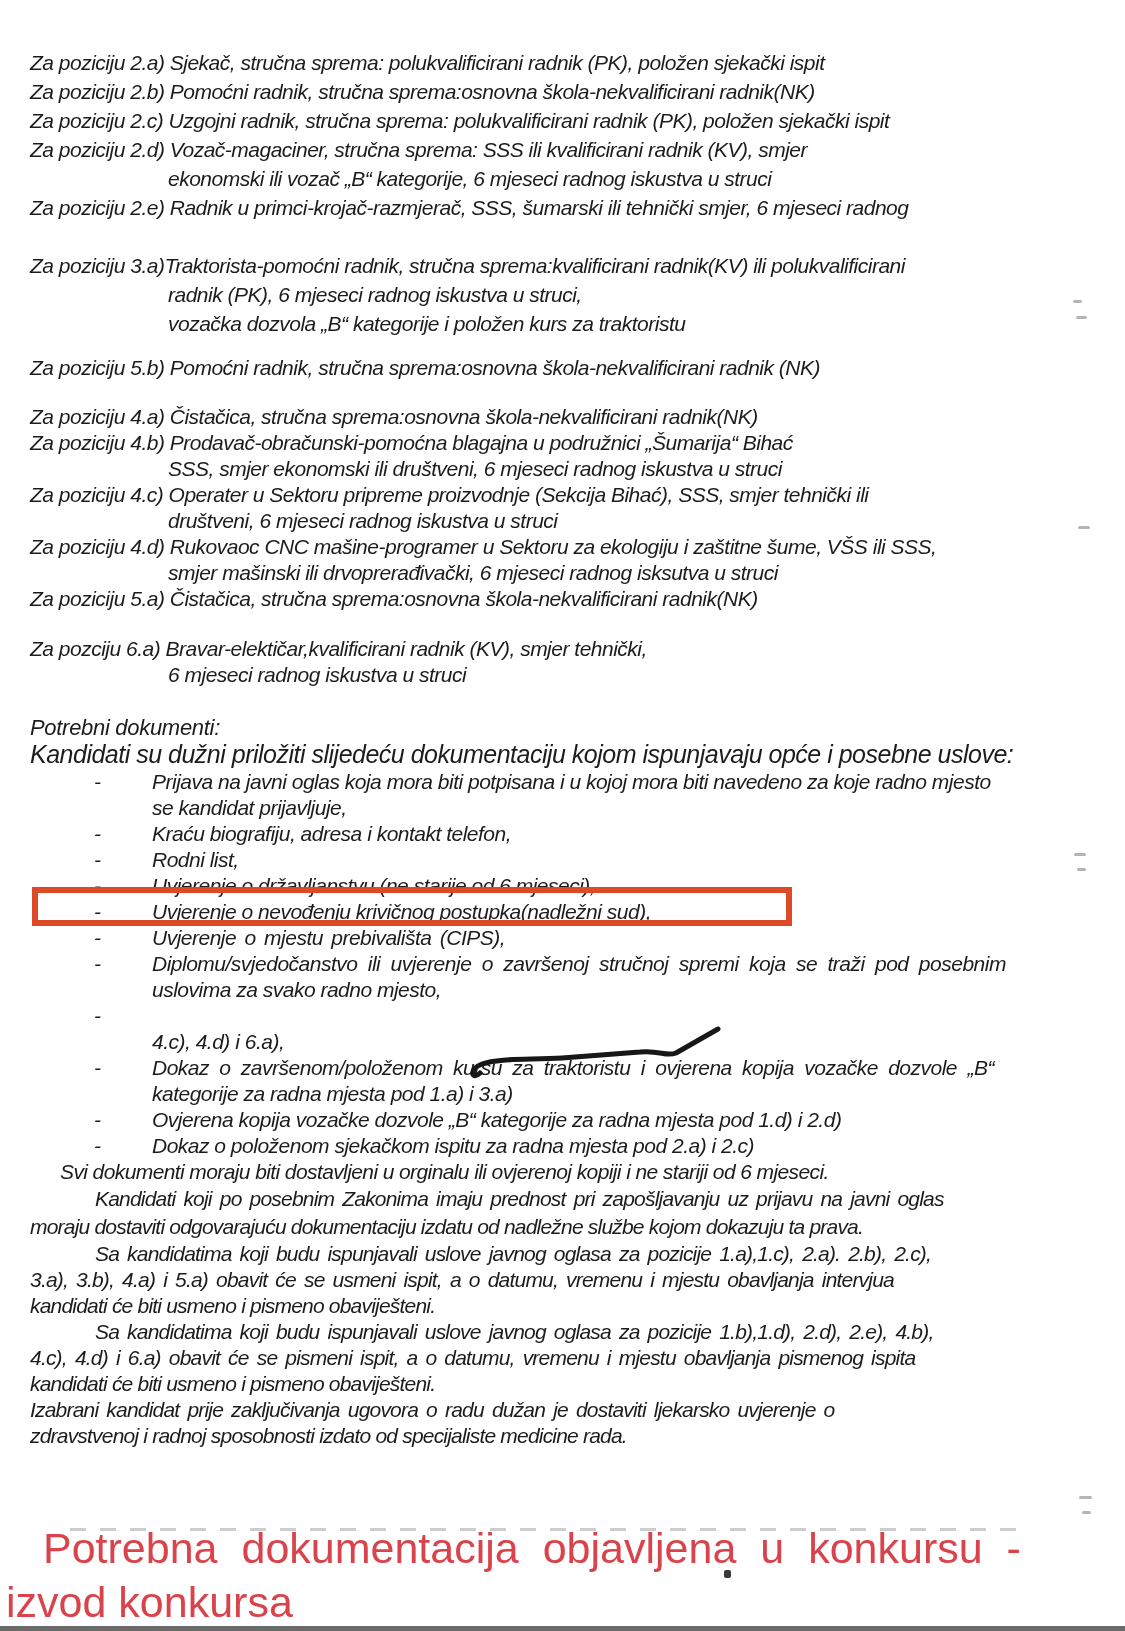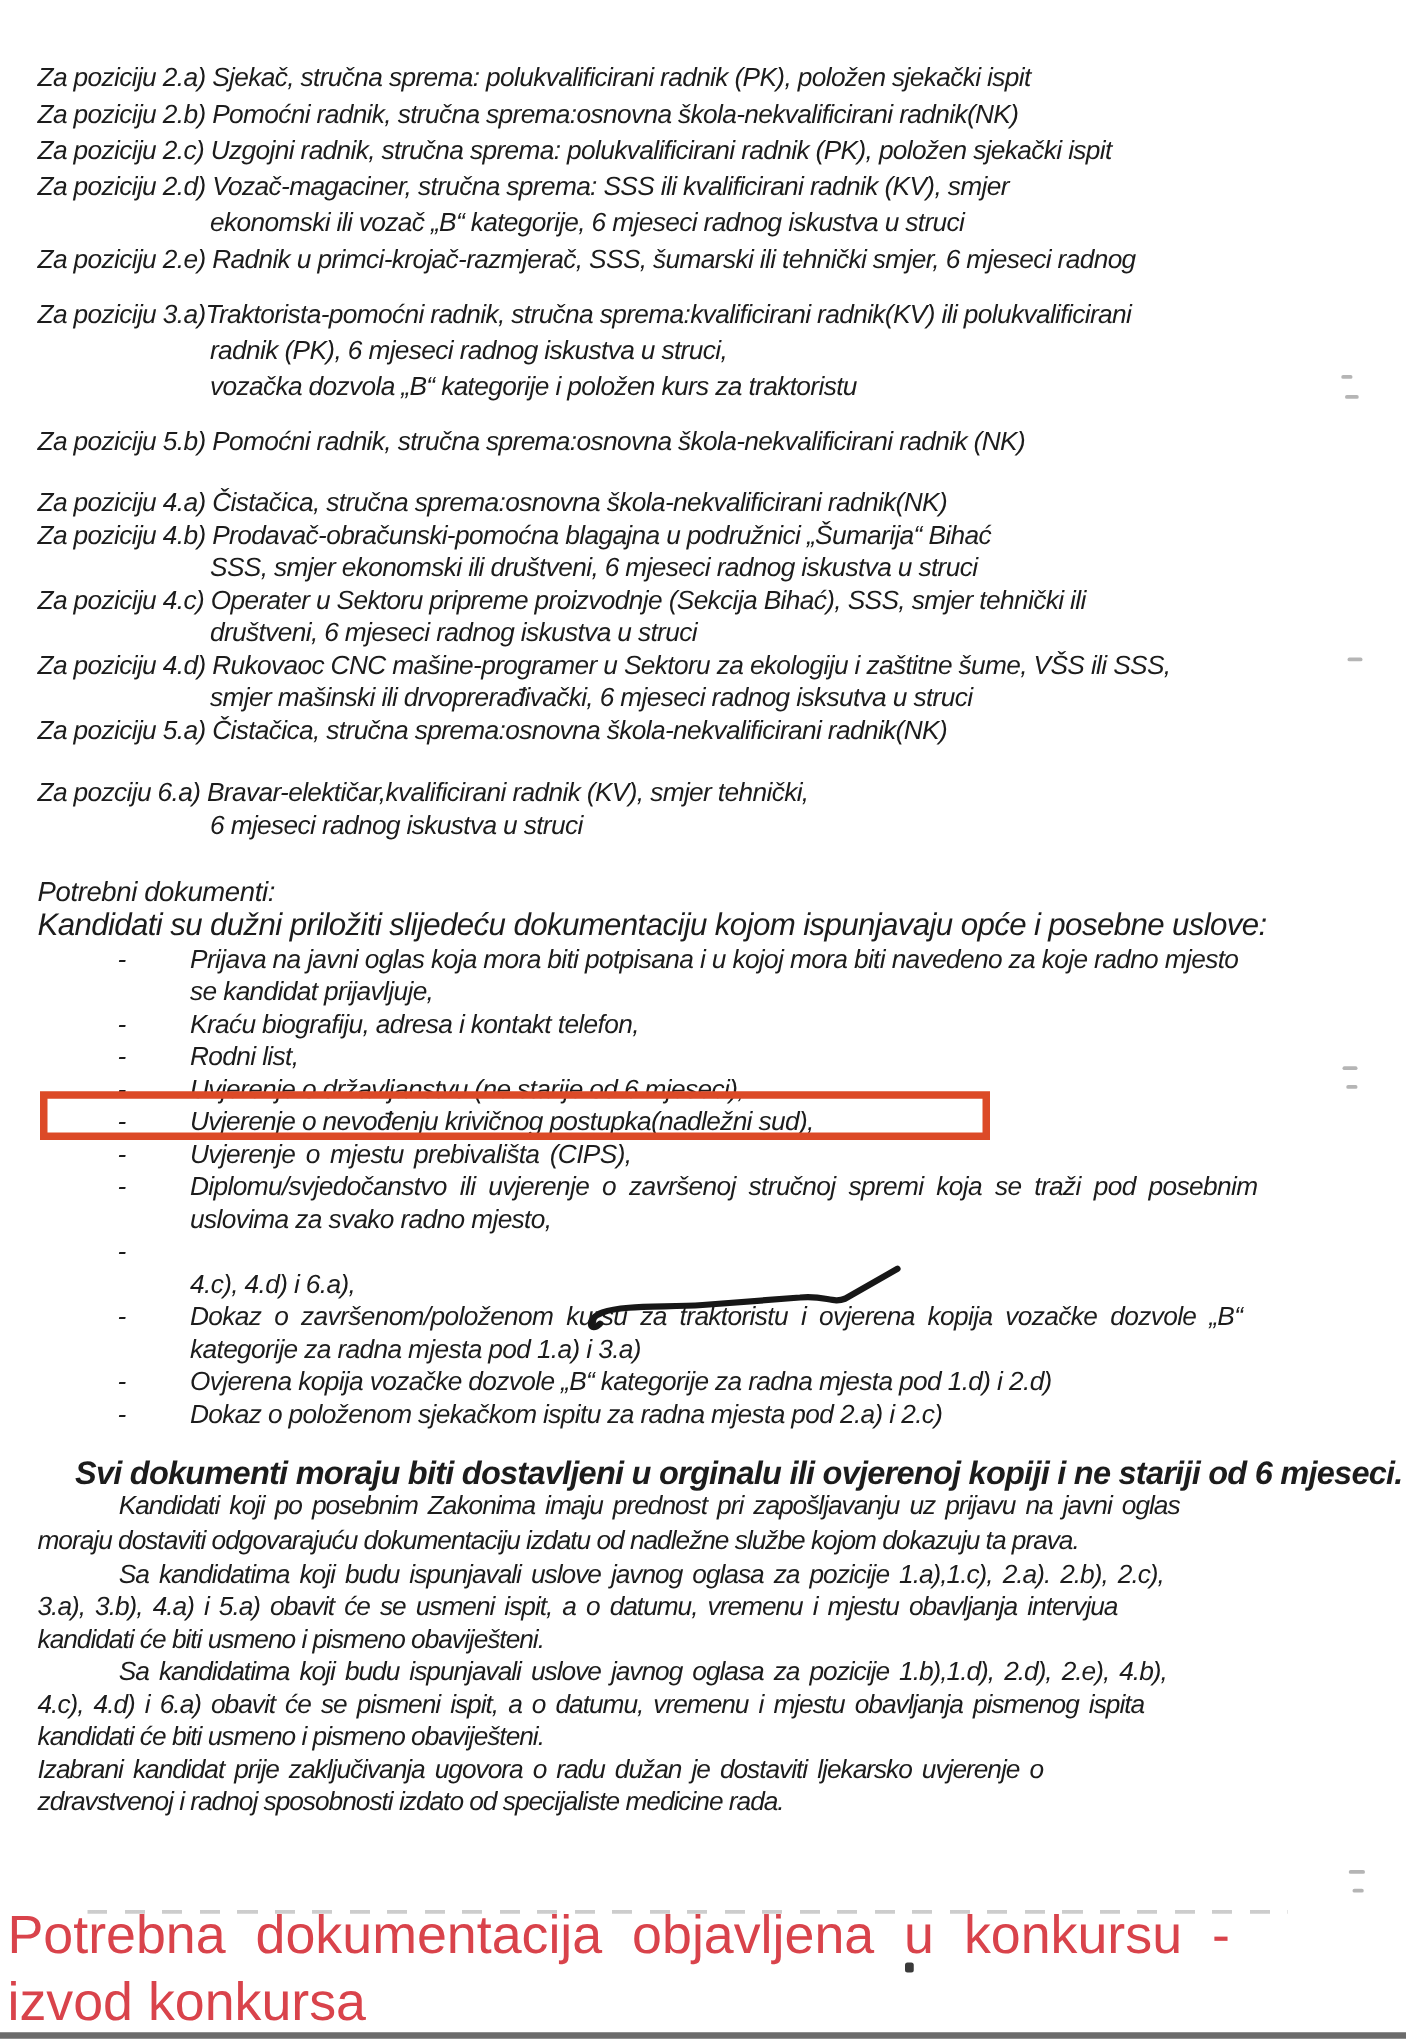--- a/index.html
+++ b/index.html
@@ -10,50 +10,50 @@
     background:#ffffff;
     overflow:hidden;
     font-family:"Liberation Sans","DejaVu Sans",sans-serif;
     font-style:italic;
     color:#1c1c1c;
   }
   .content{position:absolute;left:0;top:0;width:1125px;padding:48px 0 0 30px;box-sizing:border-box;}
   .ln{font-size:21px;line-height:29px;letter-spacing:-0.5px;white-space:nowrap;}
   .grp-b .ln,.grp-c .ln,.grp-d .ln,.grp-e .ln{line-height:26px;}
   .ind{padding-left:138px;}
-  .mt1{margin-top:15px;} .mt2{margin-top:17px;} .mt3{margin-top:23px;}
+  .mt1{margin-top:29px;} .mt2{margin-top:17px;} .mt3{margin-top:23px;}
   .mt4{margin-top:24px;} .mt5{margin-top:26px;} .mt6{margin-top:28px;} .mt7{margin-top:22px;}
   .heading{font-weight:normal;font-size:22px;line-height:27px;letter-spacing:-0.3px;white-space:nowrap;}
   .intro{font-size:25px;line-height:27px;letter-spacing:-0.5px;white-space:nowrap;}
   .bullets{margin-top:1px;}
   .row{display:flex;line-height:26px;font-size:21px;letter-spacing:-0.5px;white-space:nowrap;position:relative;}
   .dash{margin-left:64px;width:58px;flex:none;}
   .cont{padding-left:122px;}
   .ws1{word-spacing:5px;}
   .ws2{word-spacing:3px;}
   .hlbox{
     position:absolute;left:2px;top:-12px;width:748px;height:27px;
     border:6px solid #dc4a27;pointer-events:none;
   }
   .strike-svg{position:absolute;left:438px;top:-32px;overflow:visible;pointer-events:none;}
   .emphasis{
-    font-weight:bold;font-size:26px;line-height:26px;letter-spacing:-0.6px;
-    white-space:nowrap;padding-left:30px;margin-top:20px;
+    font-weight:normal;font-size:21px;line-height:26px;letter-spacing:-0.6px;
+    white-space:nowrap;padding-left:30px;
   }
   .para{margin-top:0;}
   .pline{font-size:21px;line-height:26px;letter-spacing:-0.8px;white-space:nowrap;}
   .p1 .pline{line-height:28px;}
   .pfirst{padding-left:65px;}
   .annotation{
     position:absolute;left:6px;top:1521px;
     font-style:normal;font-weight:normal;
     color:#d9434b;font-size:43px;line-height:54px;letter-spacing:0px;
     white-space:nowrap;
   }
-  .annotation .l1{word-spacing:12px;}
+  .annotation .l1{word-spacing:12px;margin-left:37px;}
   .scan-dashes{
     position:absolute;left:70px;top:1528px;width:960px;height:3px;opacity:.45;
     background:repeating-linear-gradient(90deg,#8f8f8f 0 16px,transparent 16px 30px);
   }
   .artifact{position:absolute;background:#b5b5b5;border-radius:2px;}
   .udot{position:absolute;left:724px;top:1570px;width:7px;height:8px;background:#3a3a3a;border-radius:2px;}
 </style>
 </head>
 <body>
 

